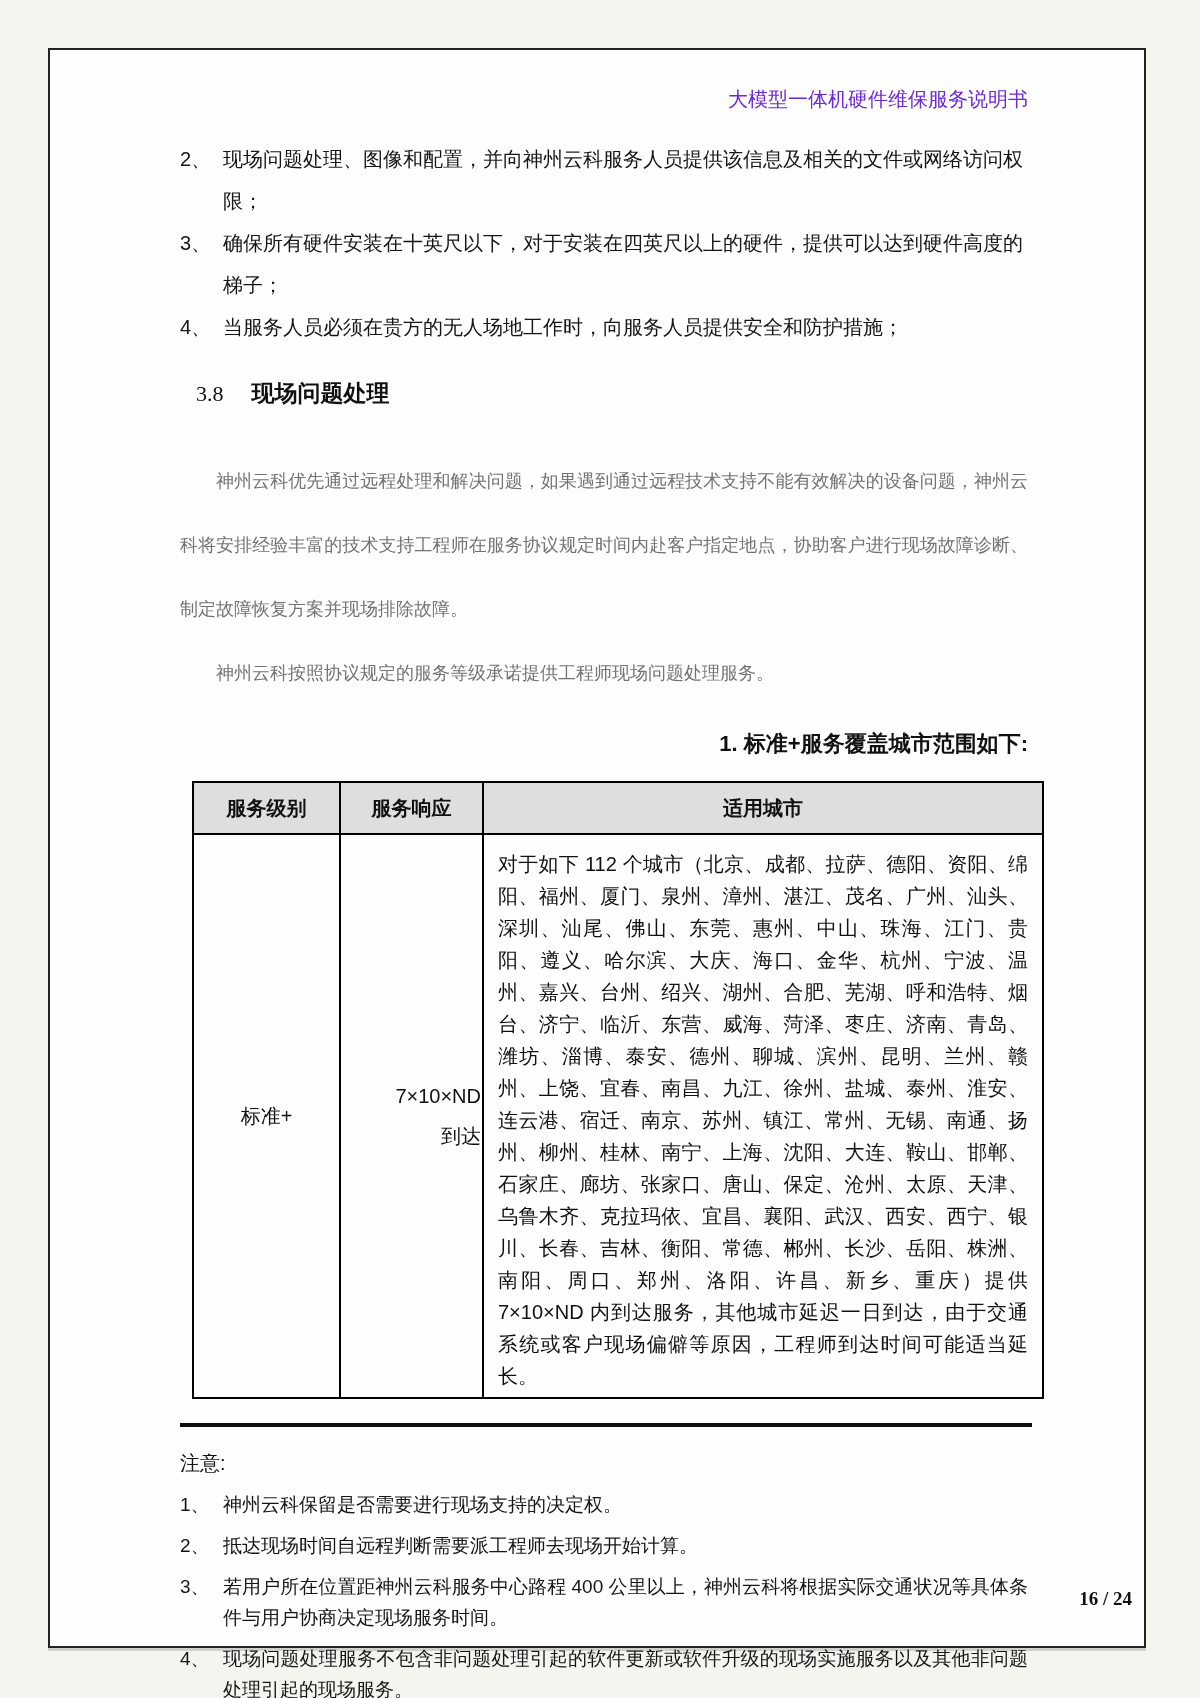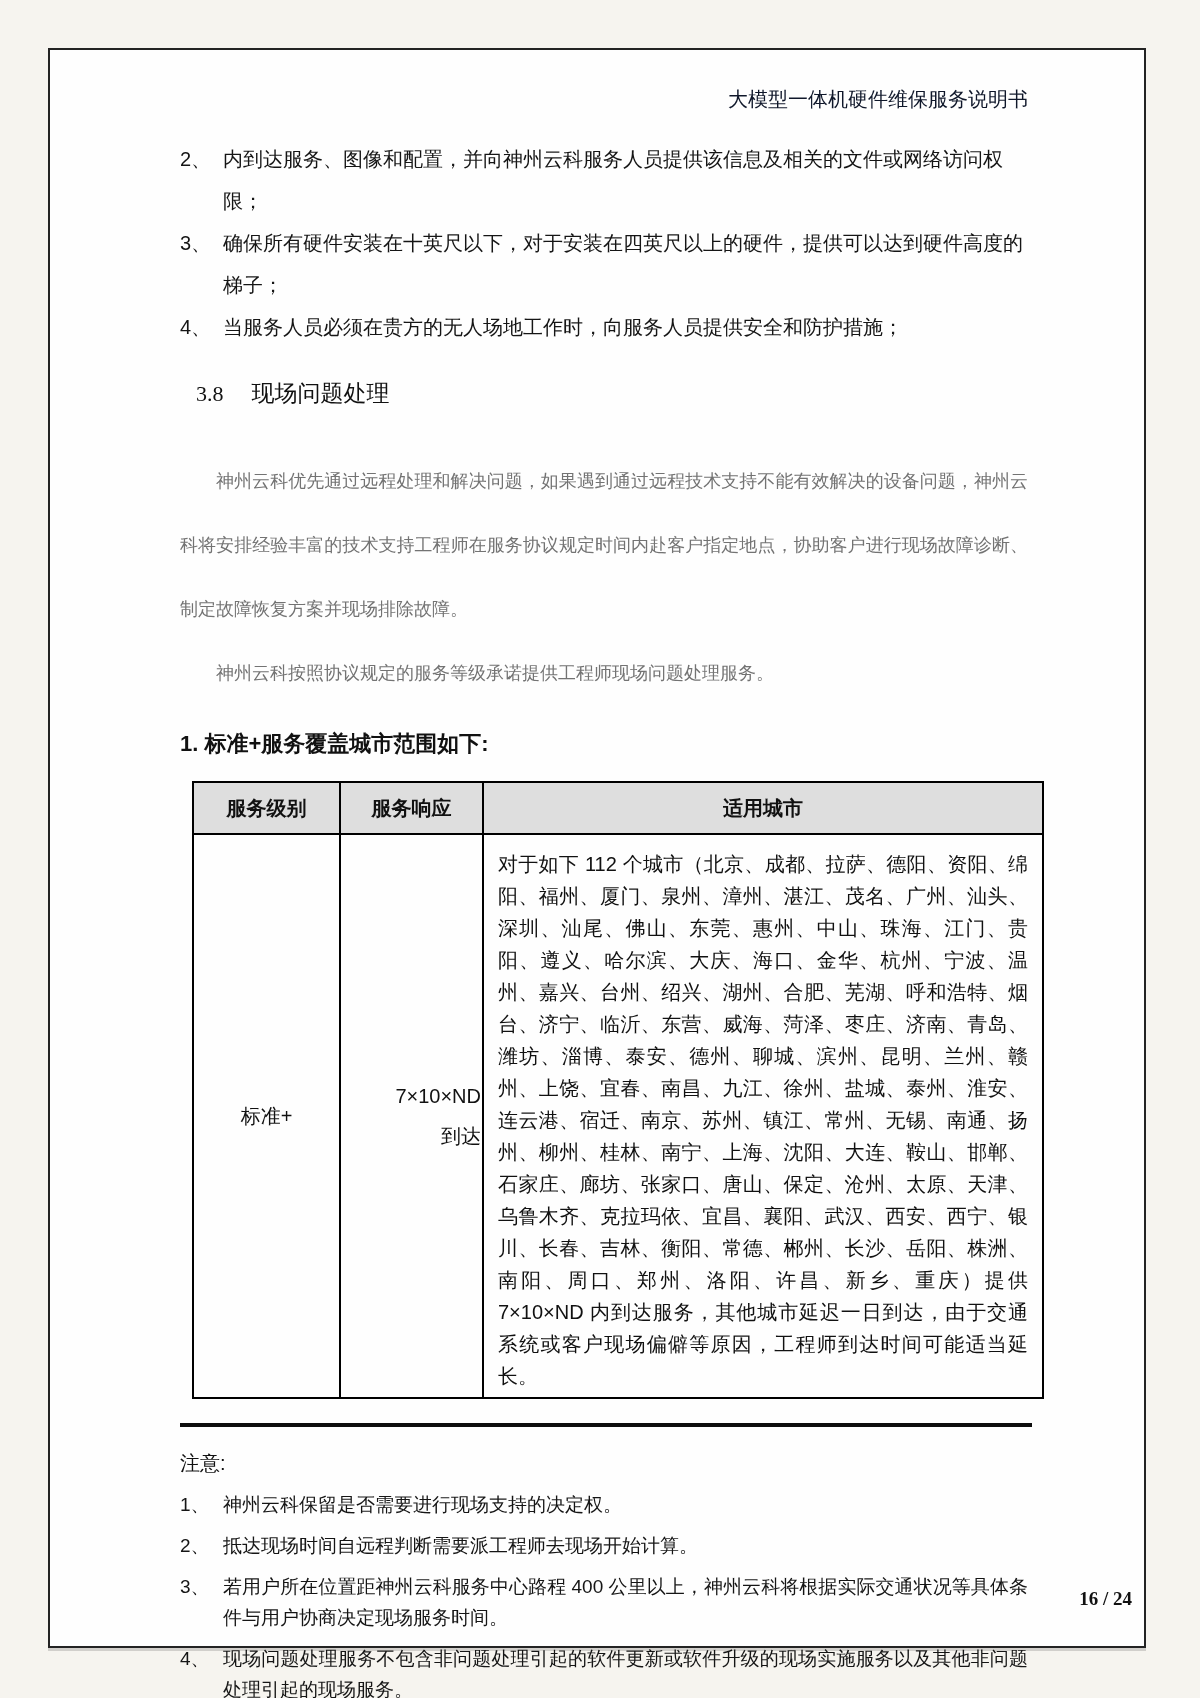--- a/index.html
+++ b/index.html
@@ -25,21 +25,21 @@
     border: 2px solid #232323;
     box-shadow: 0 3px 0 rgba(0,0,0,0.15);
     padding: 36px 116px 40px 130px;
     color: #111;
   }
   .doc-header-title {
     text-align: right;
     font-family: "Liberation Serif", serif;
     font-size: 20px;
     line-height: 26px;
-    color: #0f172a;
+    color: #6d28d9;
   }
   .prep-list { margin-top: 26px; }
   .li-row {
     display: flex;
     font-size: 20px;
     line-height: 42px;
     color: #151515;
   }
   .li-row .li-num { width: 43px; flex: 0 0 43px; }
   .li-row .li-text { flex: 1; }
@@ -49,35 +49,36 @@
     font-size: 23px;
     line-height: 30px;
     white-space: nowrap;
   }
   .section-heading .sec-num {
     font-family: "Liberation Serif", serif;
     font-weight: 400;
     margin-right: 28px;
     font-size: 22px;
   }
-  .section-heading .sec-title { font-weight: 400; }
+  .section-heading .sec-title { font-weight: 700; }
   .body-para {
     margin: 0;
     font-size: 18px;
     line-height: 64px;
     text-align: justify;
     text-indent: 2em;
     color: #737373;
   }
   .body-para.first { margin-top: 40px; }
   .coverage-heading {
     margin-top: 24px;
     font-size: 22px;
     font-weight: 700;
     line-height: 30px;
+    text-align: right;
   }
   table.coverage-table {
     margin-top: 22px;
     margin-left: 12px;
     width: 852px;
     border-collapse: collapse;
     table-layout: fixed;
   }
   .coverage-table th, .coverage-table td {
     border: 2px solid #000;
@@ -144,21 +145,21 @@
 <body>
 
 <div class="canvas">
   <div class="page">
 
     <div class="doc-header-title">大模型一体机硬件维保服务说明书</div>
 
     <div class="prep-list">
       <div class="li-row">
         <span class="li-num">2、</span>
-        <span class="li-text">内到达服务、图像和配置，并向神州云科服务人员提供该信息及相关的文件或网络访问权限；</span>
+        <span class="li-text">现场问题处理、图像和配置，并向神州云科服务人员提供该信息及相关的文件或网络访问权限；</span>
       </div>
       <div class="li-row">
         <span class="li-num">3、</span>
         <span class="li-text">确保所有硬件安装在十英尺以下，对于安装在四英尺以上的硬件，提供可以达到硬件高度的梯子；</span>
       </div>
       <div class="li-row">
         <span class="li-num">4、</span>
         <span class="li-text">当服务人员必须在贵方的无人场地工作时，向服务人员提供安全和防护措施；</span>
       </div>
     </div>

